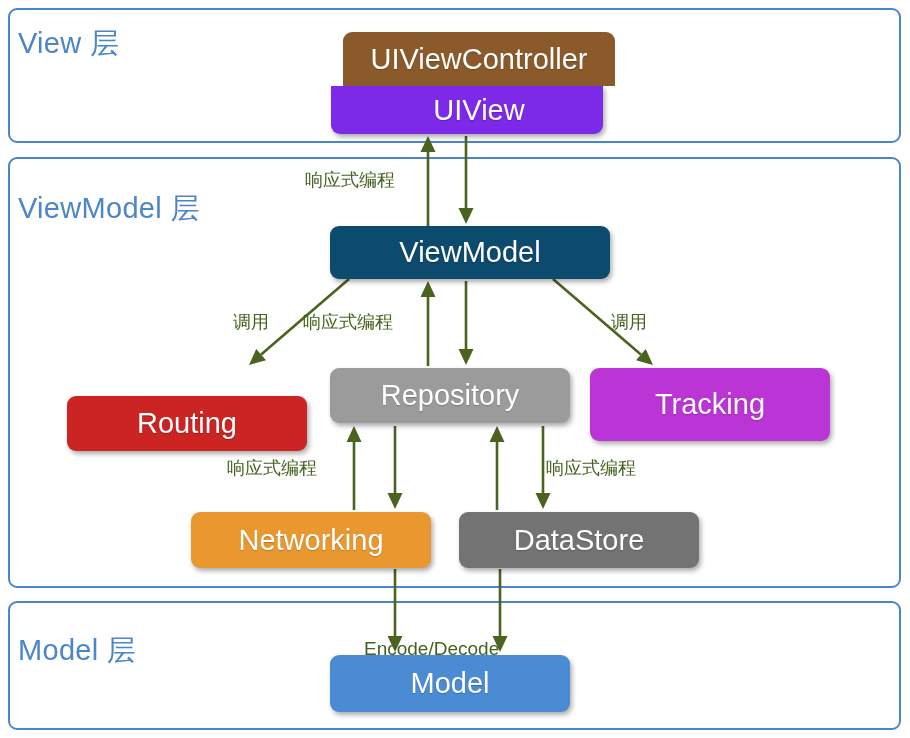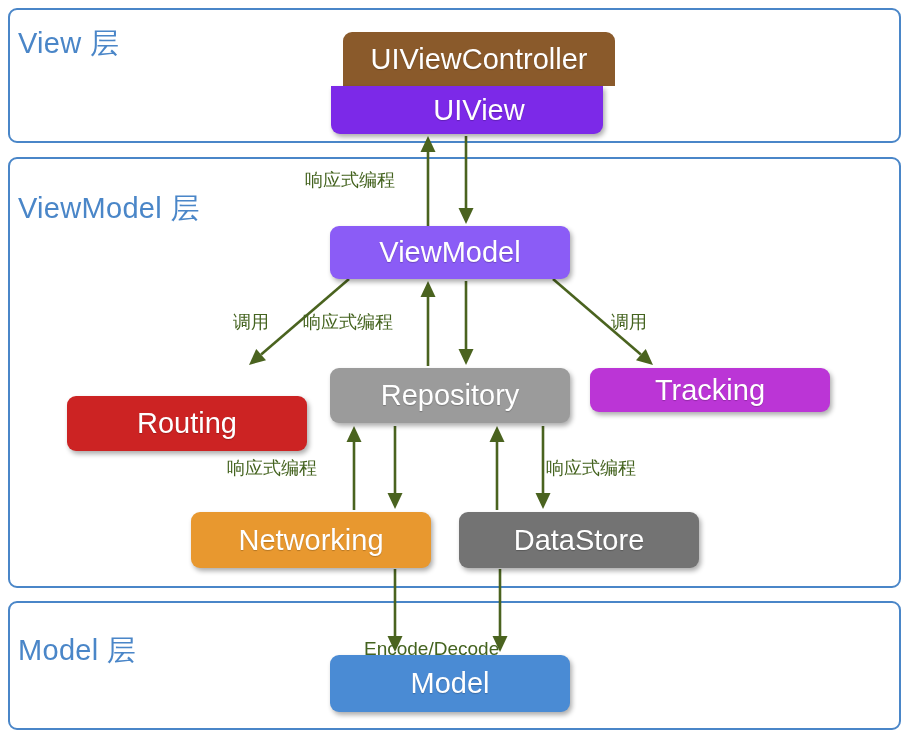--- a/index.html
+++ b/index.html
@@ -117,24 +117,24 @@
       <div class="layer-panel" style="left: 8px; top: 8px; width: 893px; height: 135px; border-color: rgb(74, 134, 200);"></div>
       <div class="layer-title" style="left: 18px; top: 24px;">View 层</div>
       <div class="layer-panel" style="left: 8px; top: 157px; width: 893px; height: 431px; border-color: rgb(74, 134, 200);"></div>
       <div class="layer-title" style="left: 18px; top: 189px;">ViewModel 层</div>
       <div class="layer-panel" style="left: 8px; top: 601px; width: 893px; height: 129px; border-color: rgb(74, 134, 200);"></div>
       <div class="layer-title" style="left: 18px; top: 631px;">Model 层</div>
     </div>
   <div id="node-container">
       <div class="node top-only" style="left: 331px; top: 32px; width: 272px; height: 54px; background: rgb(138, 90, 43); margin-left: 12px;">UIViewController</div>
       <div class="node bottom-only" style="left: 331px; top: 86px; width: 272px; height: 48px; background: rgb(124, 41, 232); padding-left: 24px;">UIView</div>
-      <div class="node" style="left: 330px; top: 226px; width: 240px; height: 53px; background: #8b5cf6; text-align: center;">ViewModel</div>
+      <div class="node" style="left: 330px; top: 226px; width: 280px; height: 53px; background: #0c4a6e; text-align: center;">ViewModel</div>
       <div class="node" style="left: 67px; top: 368px; width: 240px; height: 55px; background: rgb(204, 35, 35); margin-top: 28px;">Routing</div>
       <div class="node" style="left: 330px; top: 368px; width: 240px; height: 55px; background: rgb(155, 155, 155);">Repository</div>
-      <div class="node" style="left: 590px; top: 368px; width: 240px; height: 44px; background: rgb(187, 53, 214);">Tracking</div>
+      <div class="node" style="left: 590px; top: 368px; width: 240px; height: 73px; background: rgb(187, 53, 214);">Tracking</div>
       <div class="node" style="left: 191px; top: 512px; width: 240px; height: 56px; background: rgb(232, 152, 47);">Networking</div>
       <div class="node" style="left: 459px; top: 512px; width: 240px; height: 56px; background: #737373;">DataStore</div>
       <div class="node" style="left: 330px; top: 655px; width: 240px; height: 57px; background: rgb(74, 139, 212);">Model</div>
     </div>
   <div id="label-container">
       <div class="edge-label" style="left: 305px; top: 168px; color: rgb(68, 99, 31);">响应式编程</div>
       <div class="edge-label" style="left: 233px; top: 310px; color: rgb(68, 99, 31);">调用</div>
       <div class="edge-label" style="left: 303px; top: 310px; color: rgb(68, 99, 31);">响应式编程</div>
       <div class="edge-label" style="left: 611px; top: 310px; color: rgb(68, 99, 31);">调用</div>
       <div class="edge-label" style="left: 227px; top: 456px; color: rgb(68, 99, 31);">响应式编程</div>

